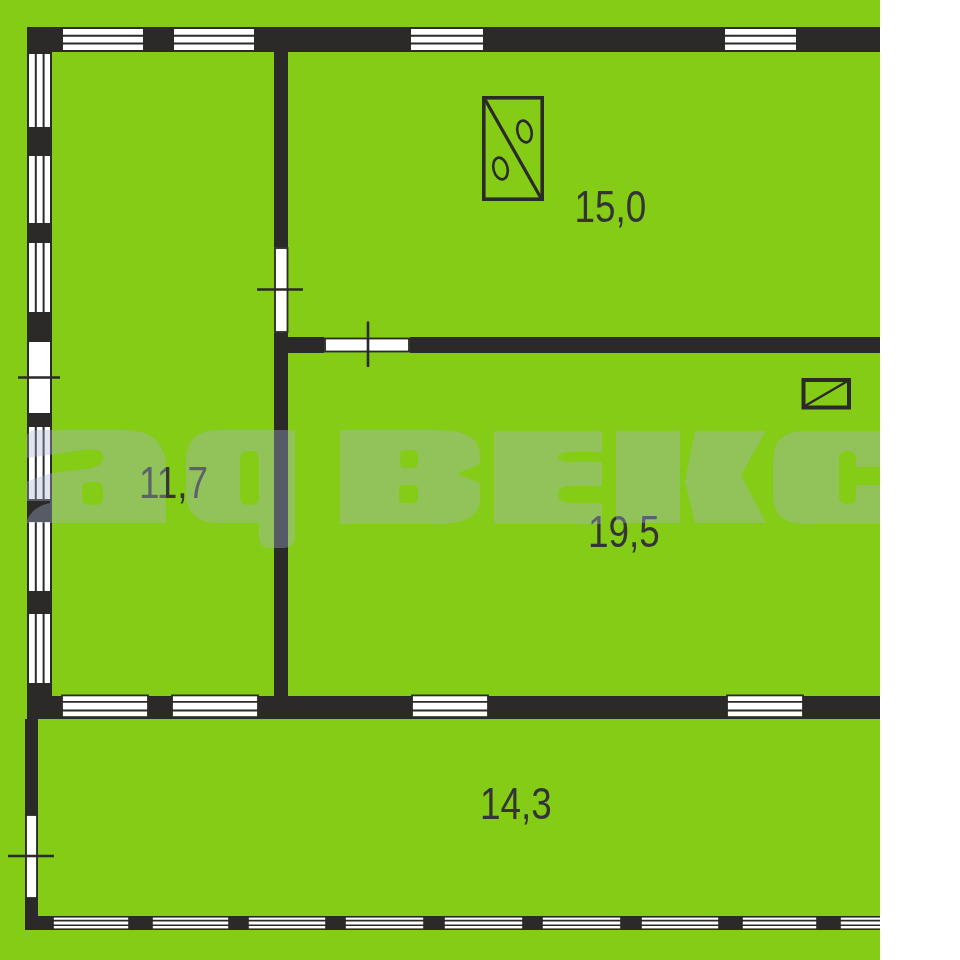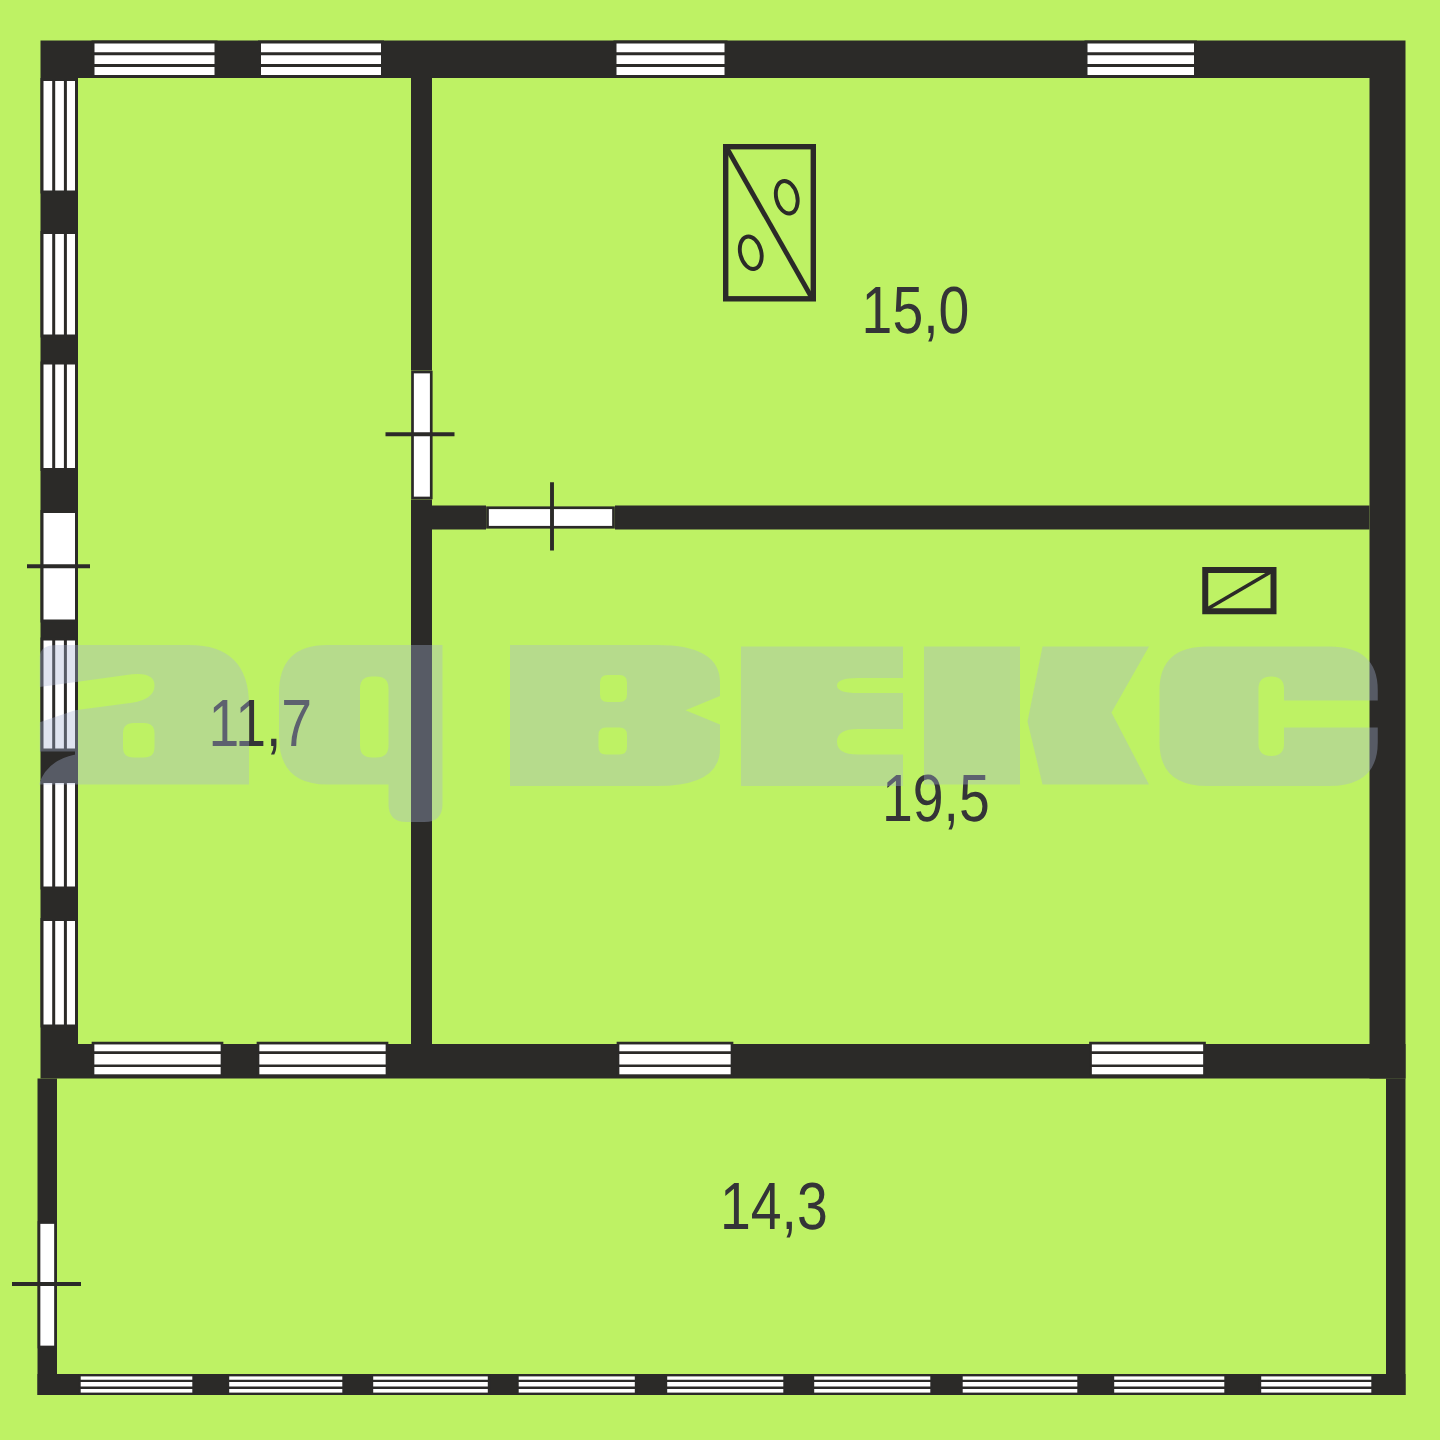--- a/index.html
+++ b/index.html
@@ -1,16 +1,16 @@
 <!DOCTYPE html>
 <html><head>
 <meta charset="utf-8">
 <style>
   html,body{margin:0;padding:0;background:#ffffff;}
-  #page{position:relative;width:960px;height:960px;background:#bef264;overflow:hidden;}
+  #page{position:relative;width:880px;height:960px;background:#84cc16;overflow:hidden;}
   svg{display:block;}
 </style>
 </head>
 <body>
 <div id="page">
 <svg width="960" height="960" viewBox="0 0 960 960">
 
   <g fill="#2b2a28">
     <rect x="27" y="27" width="910" height="25"></rect>
     <rect x="27" y="52" width="25" height="644"></rect>

